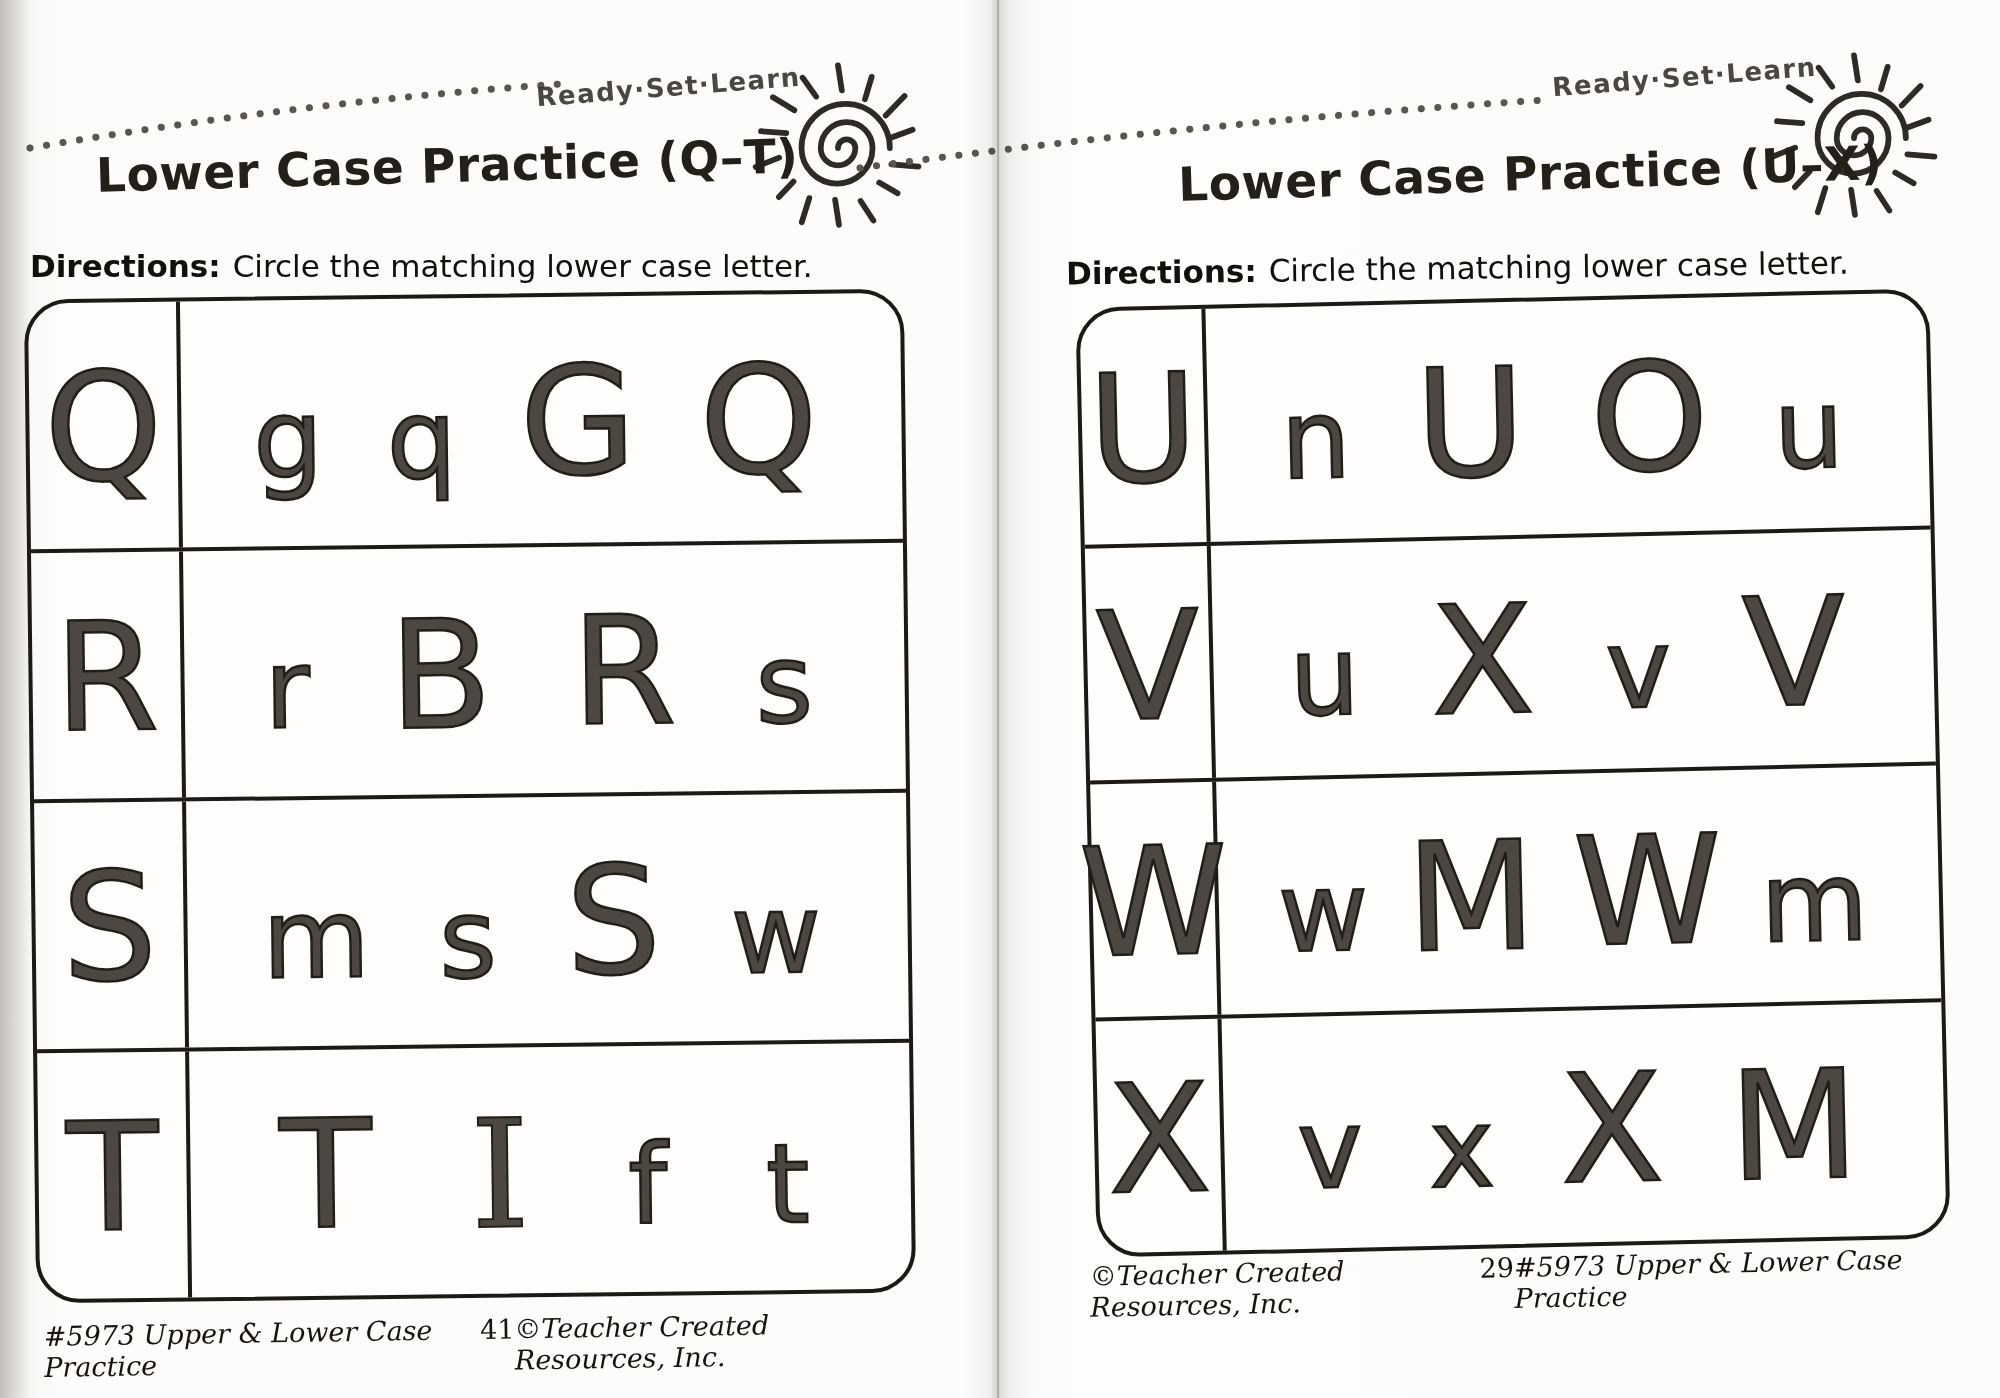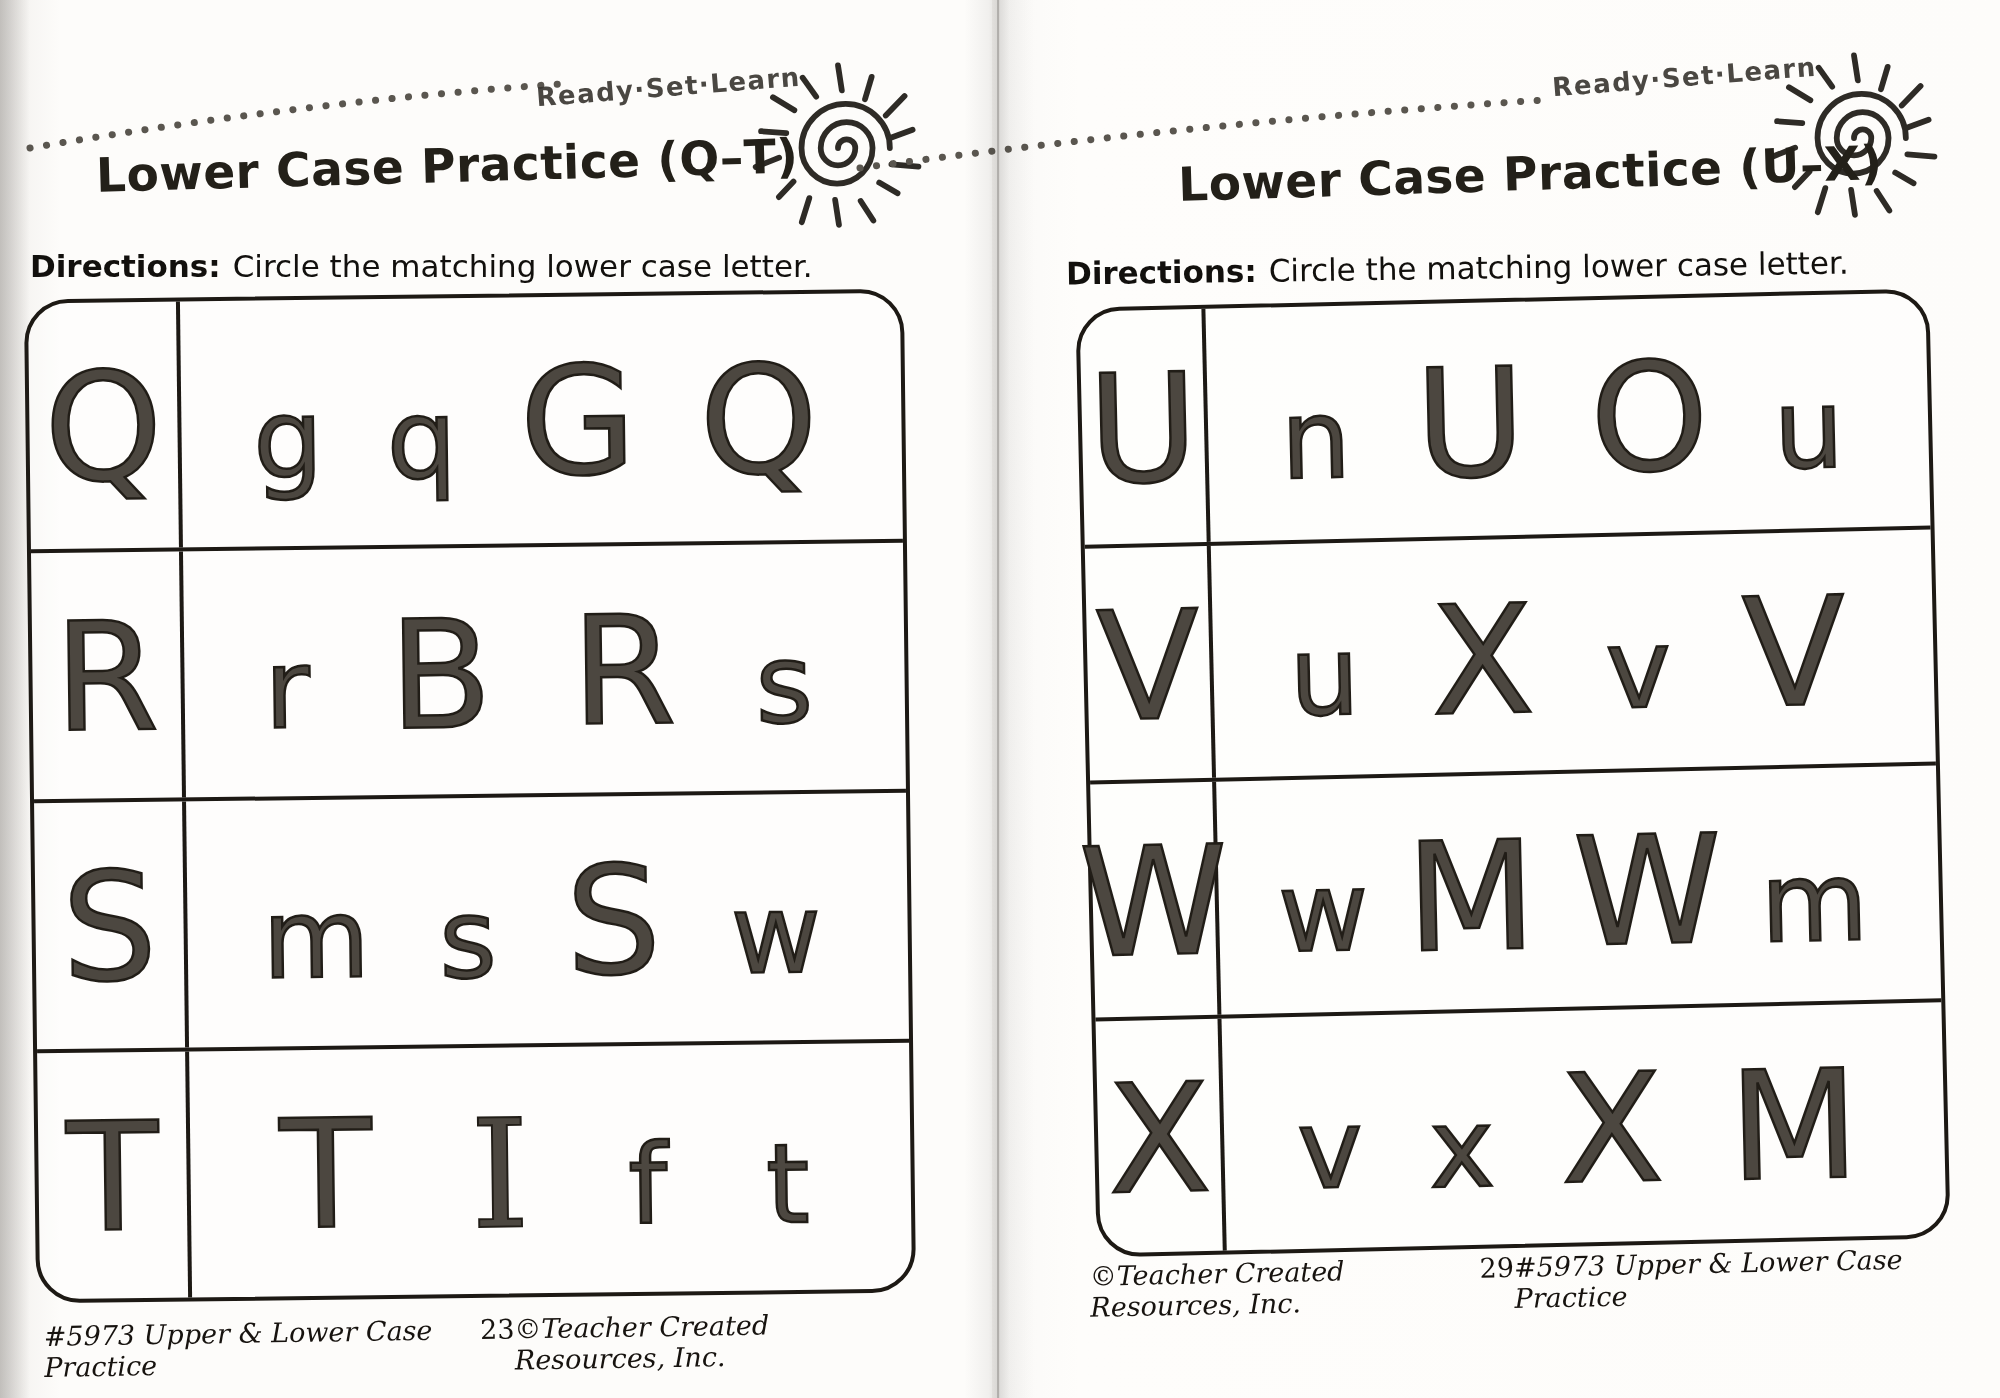--- a/index.html
+++ b/index.html
@@ -143,21 +143,21 @@
           <div class="ocell">
             <span class="letter opt up">T</span>
             <span class="letter opt up serif">I</span>
             <span class="letter opt lo">f</span>
             <span class="letter opt lo">t</span>
           </div>
         </div>
       </div>
     <div class="footer">
       <span class="cite">#5973 Upper &amp; Lower Case Practice</span>
-      <span class="pnum">23</span>
+      <span class="pnum">41</span>
       <span class="cite">©Teacher Created Resources, Inc.</span>
     </div>
   </section>
 
   <section class="page page-right">
     <svg class="arc" viewBox="0 0 700 92">
       <path d="M8 80 Q 350 34 692 12" fill="none" stroke="#5a564f" stroke-width="7" stroke-linecap="round" stroke-dasharray="0.1 16.5"></path>
     </svg>
     <div class="brand">Ready·Set·Learn</div>
     <svg class="sun" viewBox="0 0 200 200">

